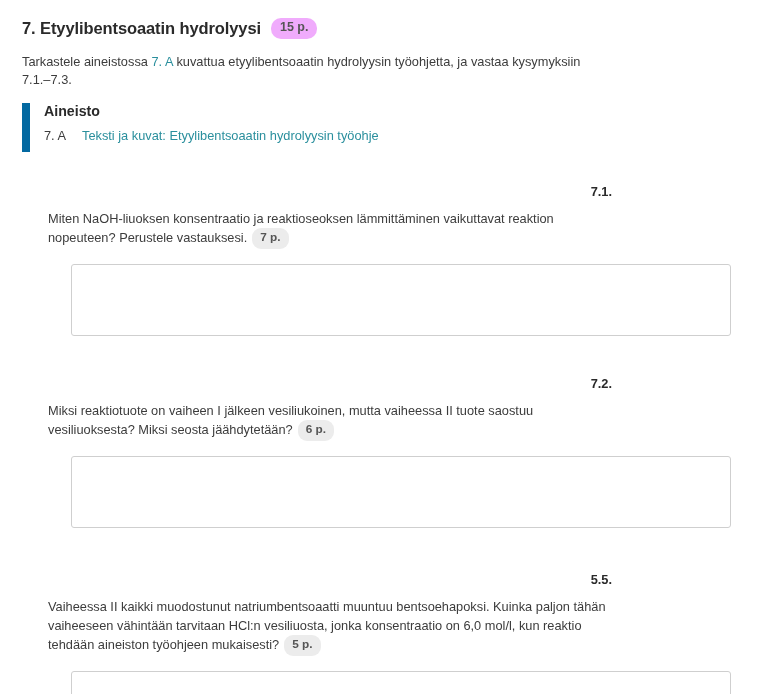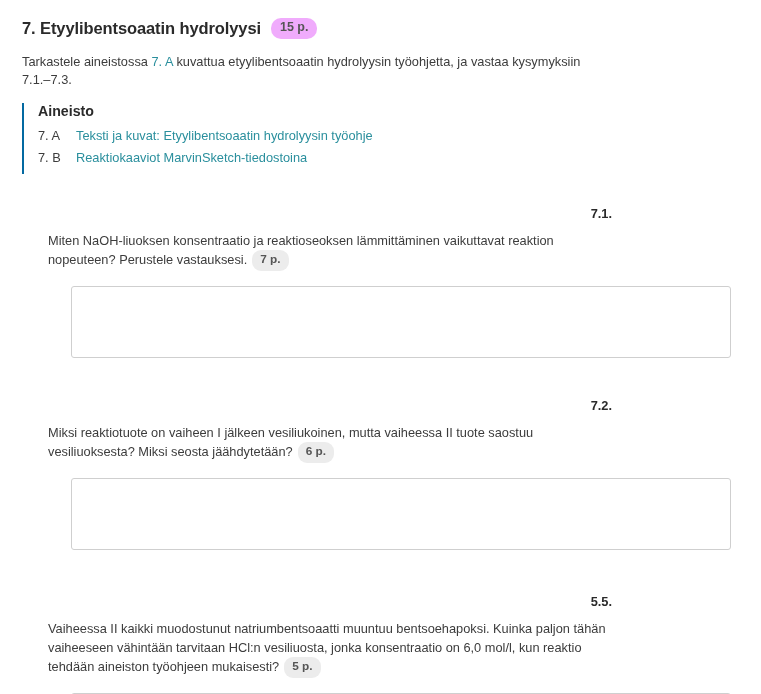--- a/index.html
+++ b/index.html
@@ -49,21 +49,21 @@
     margin-bottom: 13px;
     line-height: 1.45;
   }
   a.link, .link {
     color: #2a8f9d;
     text-decoration: none;
     cursor: pointer;
   }
   
   .material {
-    border-left: 2px solid #0369a1;
+    border-left: 8px solid #0369a1;
     padding: 0 0 2px 14px;
     margin: 0 0 18px 0;
   }
   .material-title {
     font-size: 14.2px;
     font-weight: bold;
     color: #2a2a2a;
     margin-bottom: 9px;
   }
   .material-row {
@@ -142,24 +142,20 @@
   </div>
 
   <div class="material">
     <div class="material-title">Aineisto</div>
 
     <div class="material-row">
       <span class="material-label">7. A</span>
       <a class="link" href="#">Teksti ja kuvat: Etyylibentsoaatin hydrolyysin työohje</a>
     </div>
 
-    <div class="material-row">
-      <span class="material-label">7. B</span>
-      <a class="link" href="#">Reaktiokaaviot MarvinSketch-tiedostoina</a>
-    </div>
   </div>
 
   <div class="question">
     <div class="q-line">
       <span class="q-num">7.1.</span>
       <span class="q-text"><span>Miten NaOH-liuoksen konsentraatio ja reaktioseoksen lämmittäminen vaikuttavat reaktion nopeuteen? Perustele vastauksesi.</span><span class="q-points">7 p.</span></span>
     </div>
     <textarea class="answer-box" placeholder="" style=""></textarea>
   </div>
 

